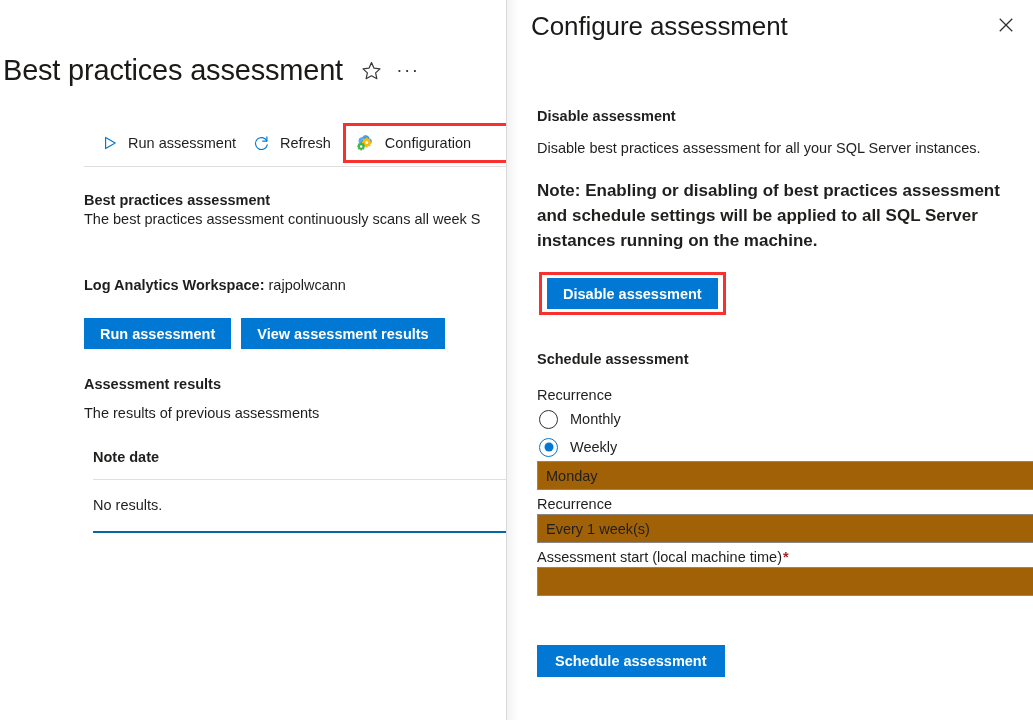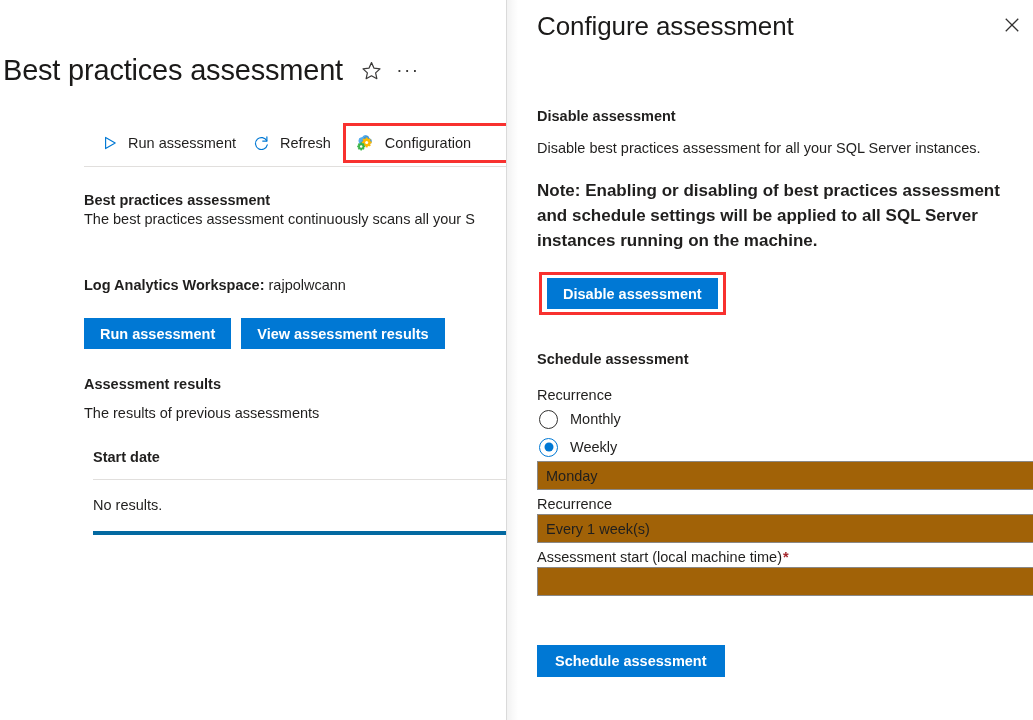--- a/index.html
+++ b/index.html
@@ -156,21 +156,21 @@
     font-size: 14.5px;
     font-weight: bold;
     color: #201f1e;
     padding-bottom: 14px;
     border-bottom: 1px solid #e1dfdd;
   }
   .rt-cell {
     font-size: 14.5px;
     color: #201f1e;
     padding: 17px 0 18px 0;
-    border-bottom: 4px solid #0369a1;
+    border-bottom: 2px solid #0369a1;
   }
 
   
   .panel-edge {
     position: absolute;
     left: 506px; top: 0;
     width: 12px; height: 720px;
     background: linear-gradient(to right, rgba(0,0,0,0.055), rgba(0,0,0,0.0));
     pointer-events: none;
   }
@@ -185,21 +185,21 @@
   .right-panel {
     position: absolute;
     left: 518px; top: 0;
     width: 515px;
     height: 720px;
     background: #ffffff;
     overflow: hidden;
   }
   .rp-header {
     position: absolute;
-    left: 19px; top: 4px;
+    left: 13px; top: 4px;
     width: 496px;
     height: 45px;
     display: flex;
     align-items: center;
     justify-content: space-between;
   }
   .rp-title {
     font-size: 26px;
     font-weight: 400;
     color: #1b1a19;
@@ -389,37 +389,37 @@
         </svg>
       </span>
       <span class="cmd-label">Configuration</span>
     </div>
   </div>
 
   <div class="cmd-divider"></div>
 
   <div class="lp-content">
     <div class="lp-h3">Best practices assessment</div>
-    <div class="lp-p">The best practices assessment continuously scans all your S</div>
+    <div class="lp-p">The best practices assessment continuously scans all week S</div>
 
     <div class="lp-workspace">
       <b>Log Analytics Workspace:</b>
       <span>rajpolwcann</span>
     </div>
 
     <div class="btn-row">
       <button class="primary-btn">Run assessment</button>
       <button class="primary-btn">View assessment results</button>
     </div>
 
     <div class="lp-h3 results-h3">Assessment results</div>
     <div class="lp-p results-p">The results of previous assessments</div>
 
     <div class="results-table">
-      <div class="rt-head">Start date</div>
+      <div class="rt-head">Note date</div>
       <div class="rt-cell">No results.</div>
     </div>
   </div>
 </div>
 
 <div class="panel-edge-line"></div>
 <div class="panel-edge"></div>
 
 <div class="right-panel">
 

